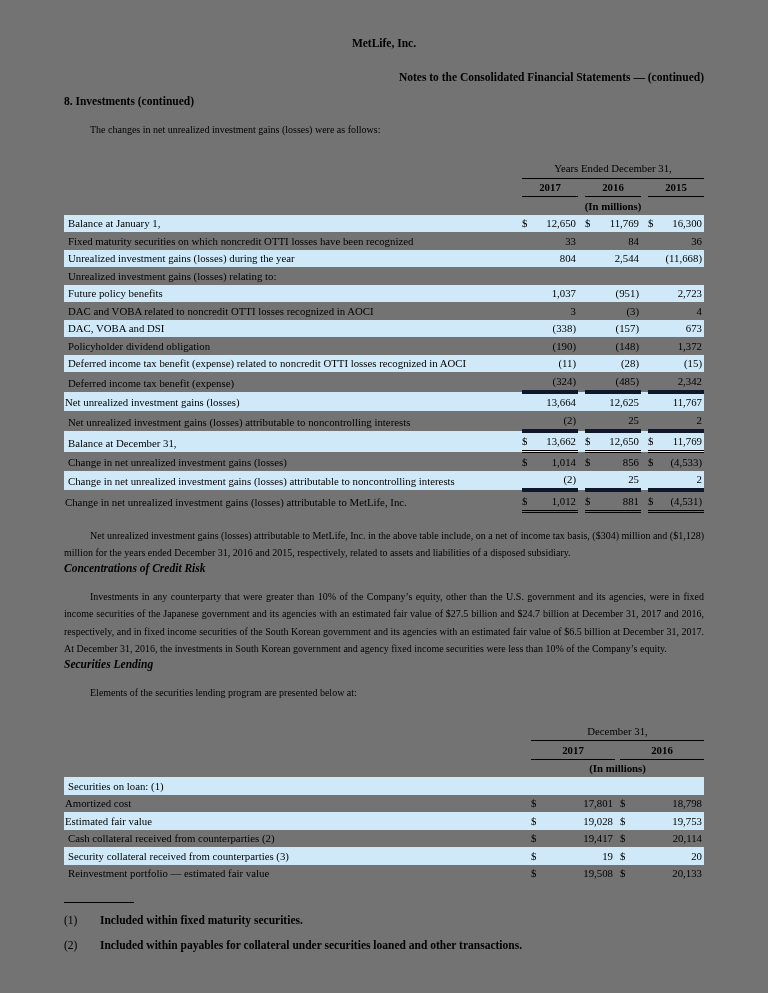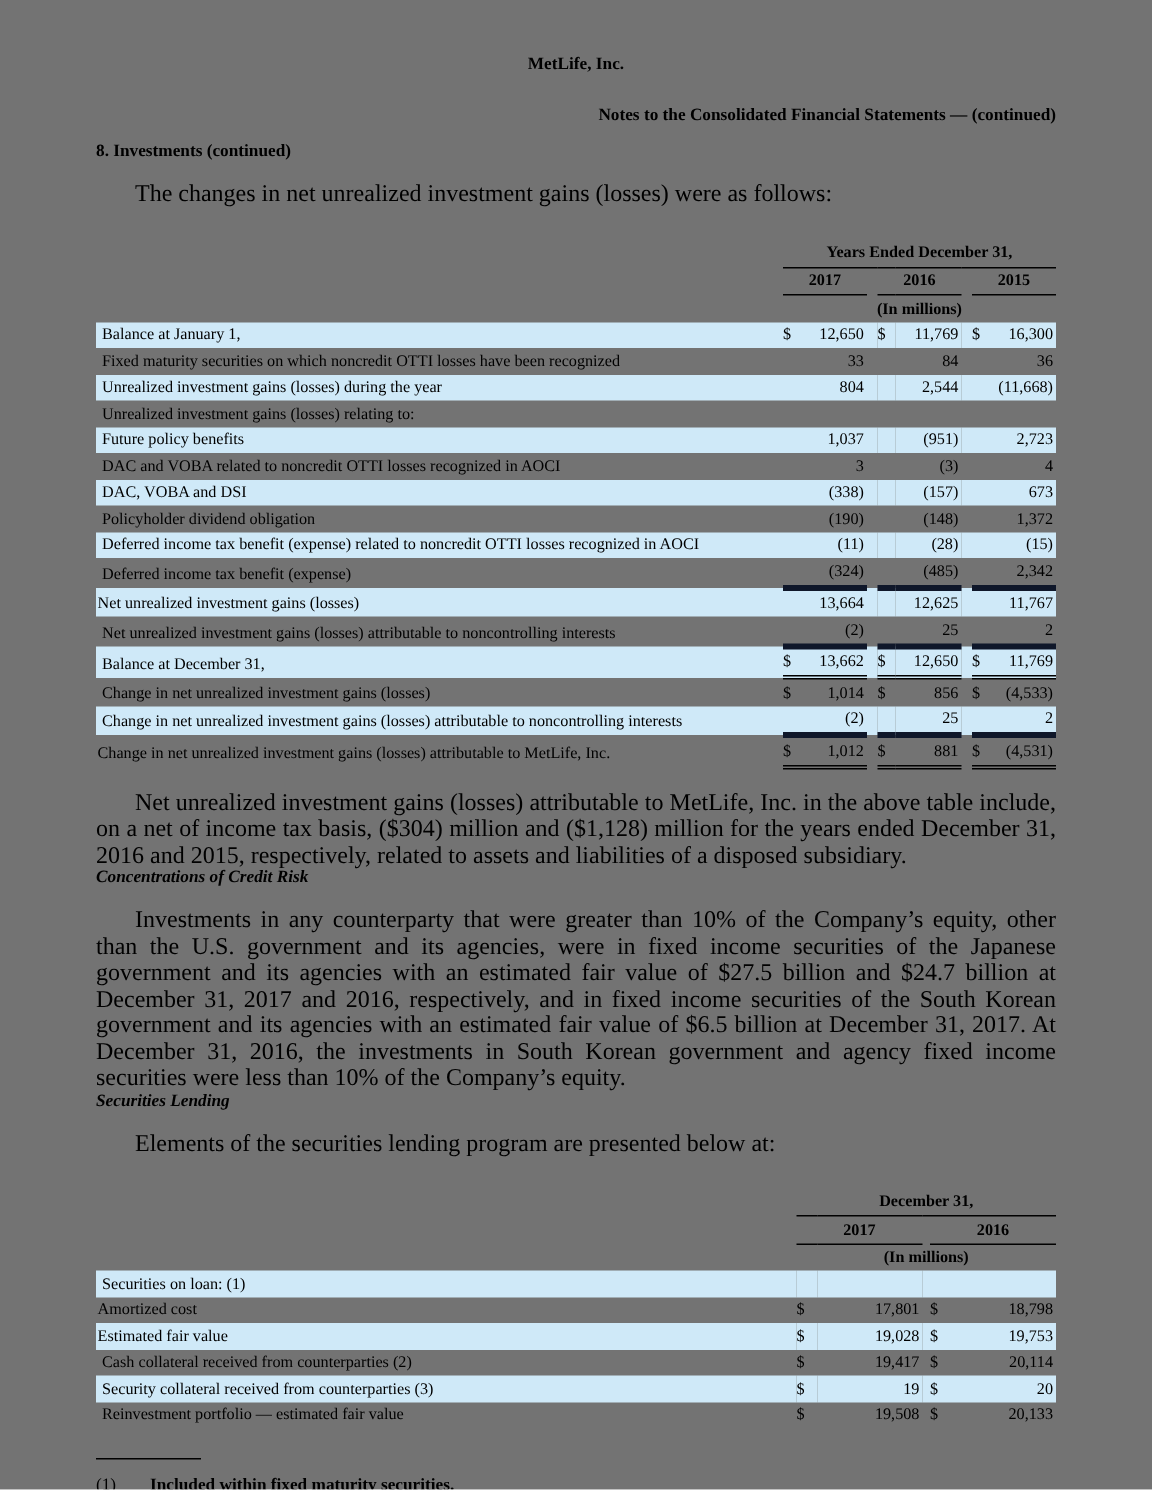--- a/index.html
+++ b/index.html
@@ -5,29 +5,29 @@
   html,body{margin:0;padding:0;background:#ffffff;}
   .page{
     width:768px;height:993px;background:#737373;color:#000;
     font-family:"Liberation Serif","DejaVu Serif",serif;
     box-sizing:border-box;padding:36px 64px 0 64px;
     position:relative;overflow:hidden;
   }
   .doc-title{text-align:center;font-weight:bold;font-size:11.5px;line-height:14px;}
   .doc-subtitle{text-align:right;font-weight:bold;font-size:11.5px;line-height:14px;margin-top:20px;}
   .section-heading{font-weight:bold;font-size:11.5px;margin-top:11px;}
-  .para{font-size:16px;line-height:17.5px;text-align:justify;margin:14px 0 0 0;}
+  .para{font-size:10px;line-height:17.5px;text-align:justify;margin:14px 0 0 0;}
   .indent-first{text-indent:26px;}
   .subhead{font-weight:bold;font-style:italic;font-size:11.5px;}
 
   table.fin-table{width:100%;border-collapse:collapse;margin-top:21px;font-size:10.8px;table-layout:fixed;}
   .fin-table td{padding:2.5px 0;line-height:12.5px;vertical-align:bottom;}
   .t1 col.c-d{width:12px}.t1 col.c-v{width:44px}.t1 col.c-g{width:7px}
   .t2 col.c-d{width:14px}.t2 col.c-v{width:70px}.t2 col.c-g{width:5px}
-  .fin-table .period{font-weight:bold;text-align:center;border-bottom:1px solid #000;padding-bottom:3px;}
+  .fin-table .period{font-weight:normal;text-align:center;border-bottom:1px solid #000;padding-bottom:3px;}
   .fin-table .year{font-weight:bold;text-align:center;border-bottom:1px solid #000;}
   .fin-table .units{font-weight:bold;text-align:center;}
   .fin-table tbody tr:nth-child(odd){background:#cfe9f8;}
   .fin-table .lbl{padding-left:4px;white-space:nowrap;overflow:visible;}
   .fin-table .lbl.ind{padding-left:1px;}
   .fin-table .d{text-align:left;white-space:nowrap;}
   .fin-table .v{text-align:right;padding-right:2px;white-space:nowrap;}
   .fin-table tr.rb .d,.fin-table tr.rb .v{border-bottom:4px solid #0f172a;}
   .fin-table tr.db .d,.fin-table tr.db .v{border-bottom:3px double #000;}
 

